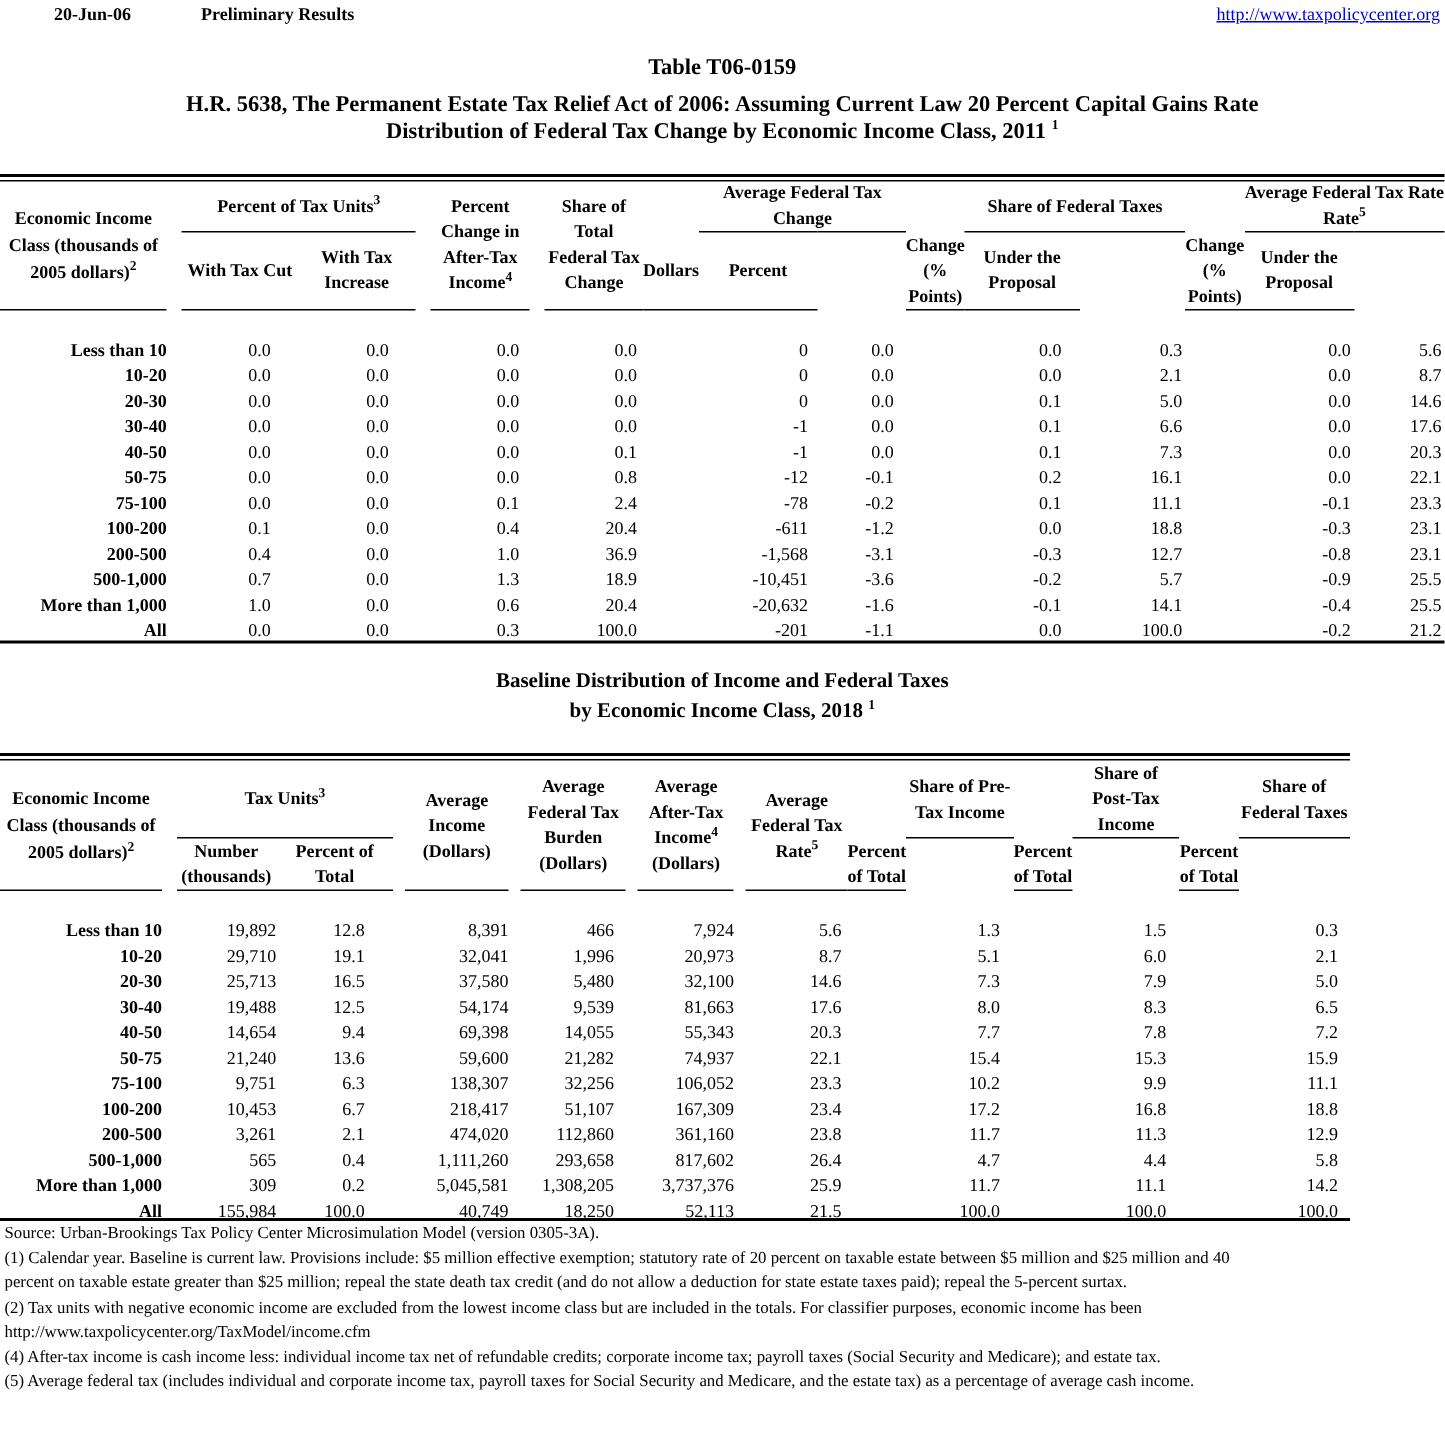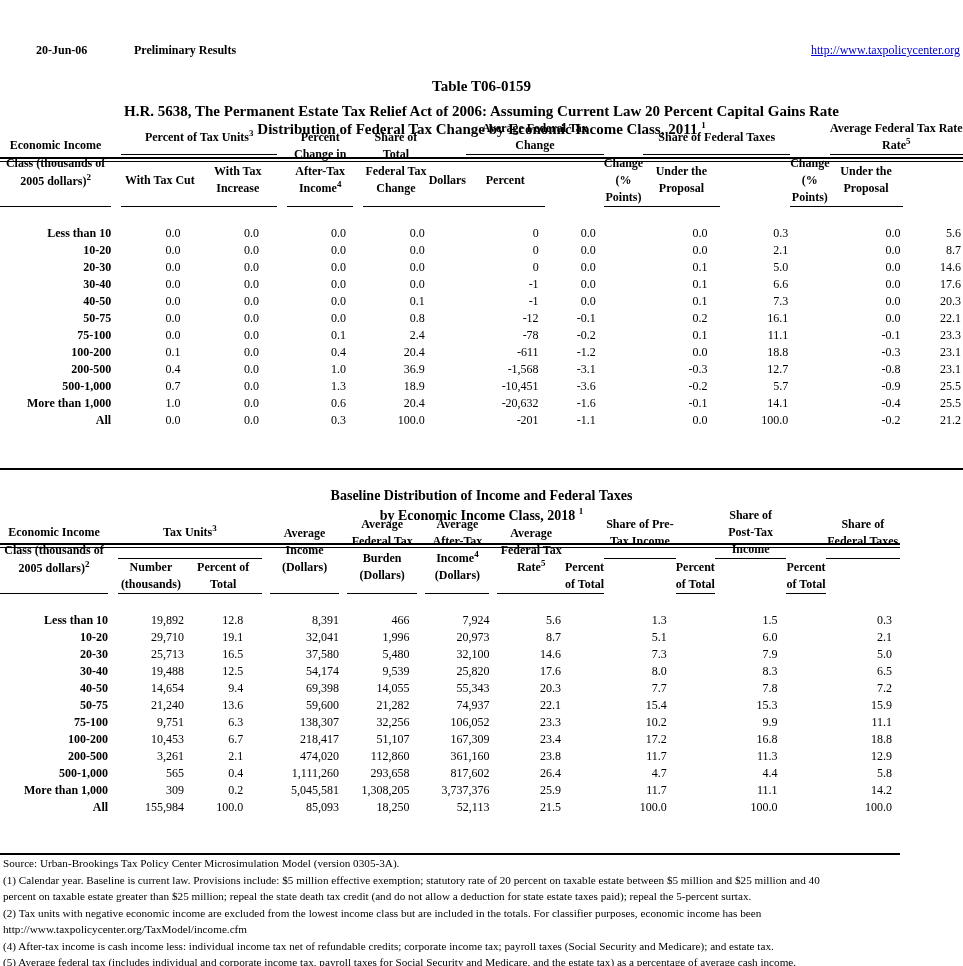--- a/index.html
+++ b/index.html
@@ -1,18 +1,18 @@
 <!DOCTYPE html>
 <html><head>
 <meta charset="utf-8">
 <style>
   html, body { margin:0; padding:0; background:#ffffff; }
   body { width:963px; height:966px; position:relative; overflow:hidden;
          font-family:"Liberation Serif","DejaVu Serif",serif; color:#000; }
-  .abs { position:absolute;margin-top:41px; }
+  .abs { position:absolute; }
   .topbar { top:2px; left:0; width:963px; height:16px; font-size:12px; font-weight:bold; }
   .topbar .date { position:absolute; left:36px; top:0; }
   .topbar .prelim { position:absolute; left:134px; top:0; }
   .topbar .url { position:absolute; right:3px; top:0; font-weight:normal; color:#0000cc; text-decoration:underline; font-size:12px; }
   .title { left:0; width:963px; text-align:center; font-weight:bold; font-size:15px; }
   .subtitle2 { left:0; width:963px; text-align:center; font-weight:bold; font-size:14px; }
   sup { font-size:9px; vertical-align:super; line-height:0; }
   .dbl { left:0; height:1px; border-top:2px solid #000; border-bottom:1px solid #000; height:2px; }
   .hr { left:0; height:0; border-top:2px solid #000; }
 
@@ -465,21 +465,21 @@
     <tr>
         <td class="lbl">30-40</td>
         <td></td>
         <td style="padding-right:0">19,488</td>
         <td style="padding-right:19px">12.5</td>
         <td></td>
         <td style="padding-right:0">54,174</td>
         <td></td>
         <td style="padding-right:8px">9,539</td>
         <td></td>
-        <td style="padding-right:0">25,820</td>
+        <td style="padding-right:0">81,663</td>
         <td></td>
         <td style="padding-right:4px">17.6</td>
         <td></td>
         <td style="padding-right:9px">8.0</td>
         <td></td>
         <td style="padding-right:9px">8.3</td>
         <td></td>
         <td style="padding-right:8px">6.5</td>
       </tr>
     <tr>
@@ -621,21 +621,21 @@
         <td style="padding-right:9px">11.1</td>
         <td></td>
         <td style="padding-right:8px">14.2</td>
       </tr>
     <tr>
         <td class="lbl">All</td>
         <td></td>
         <td style="padding-right:0">155,984</td>
         <td style="padding-right:19px">100.0</td>
         <td></td>
-        <td style="padding-right:0">85,093</td>
+        <td style="padding-right:0">40,749</td>
         <td></td>
         <td style="padding-right:8px">18,250</td>
         <td></td>
         <td style="padding-right:0">52,113</td>
         <td></td>
         <td style="padding-right:4px">21.5</td>
         <td></td>
         <td style="padding-right:9px">100.0</td>
         <td></td>
         <td style="padding-right:9px">100.0</td>

